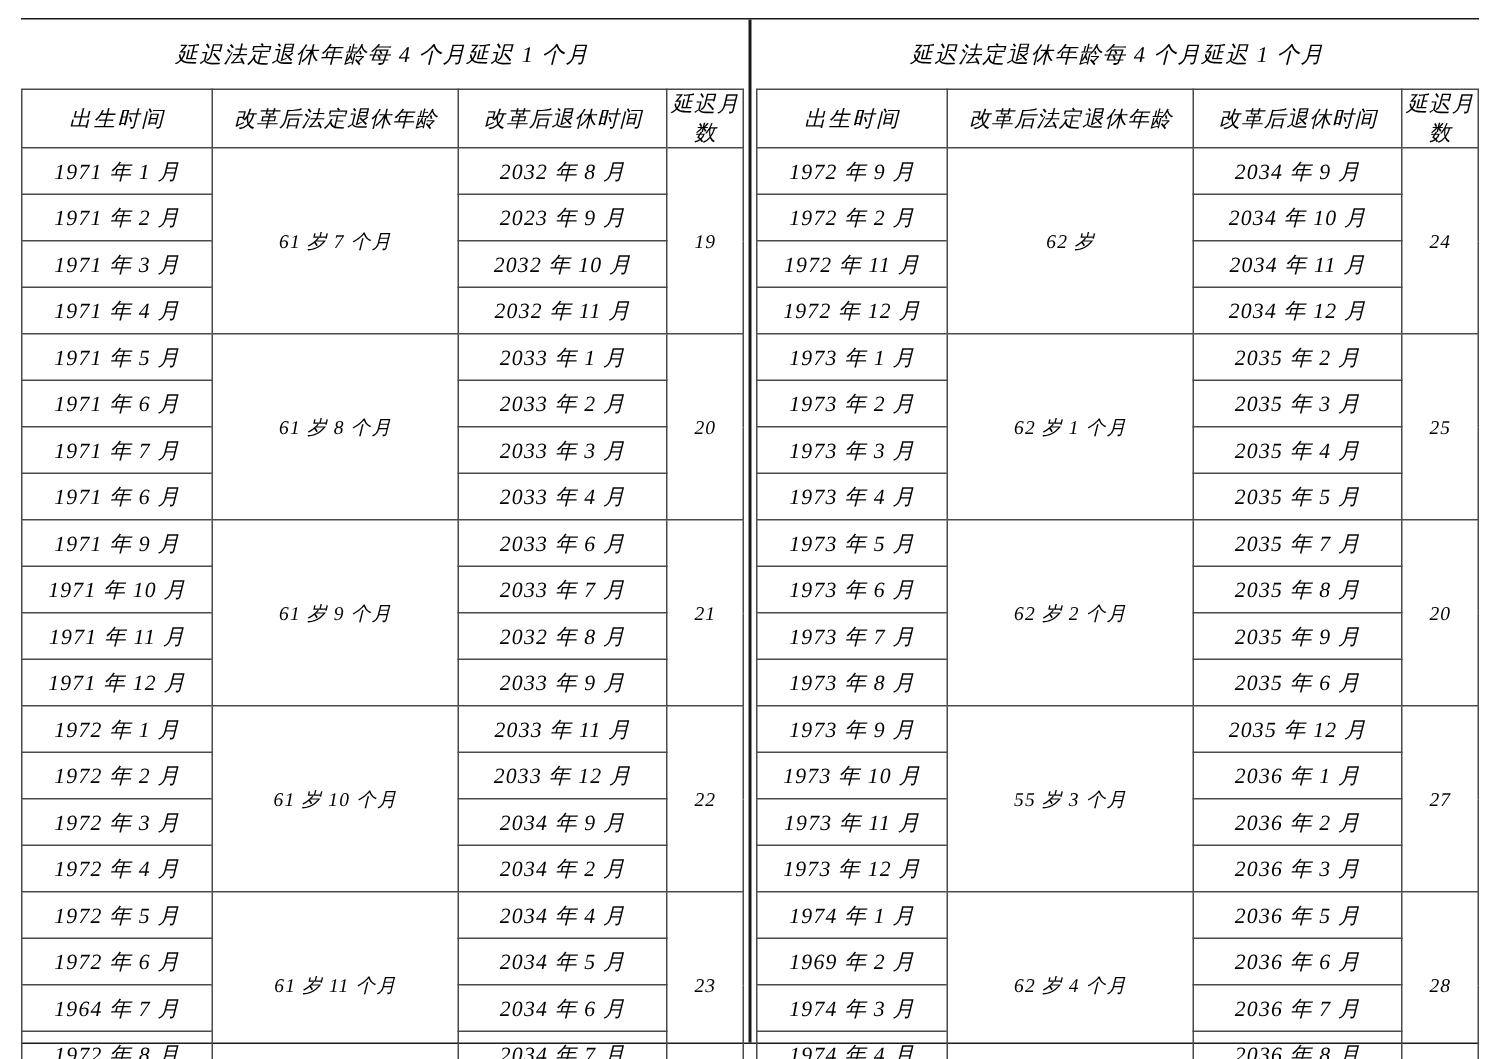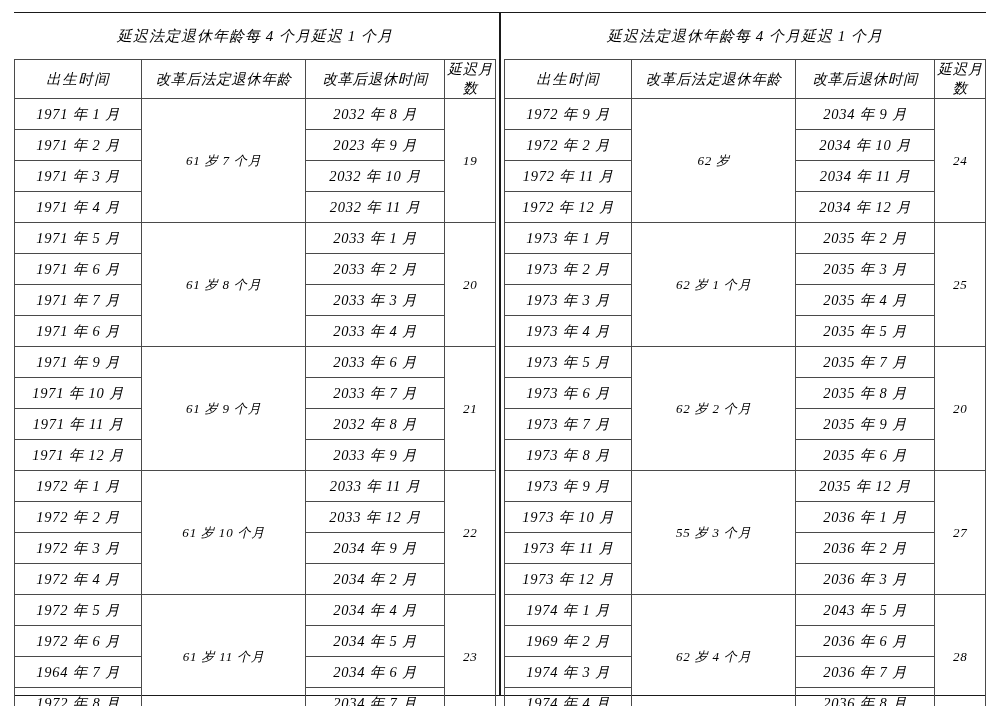--- a/index.html
+++ b/index.html
@@ -304,21 +304,21 @@
             <td>2036 年 2 月</td>
           </tr>
           <tr>
             <td>1973 年 12 月</td>
             <td>2036 年 3 月</td>
           </tr>
 
           <tr>
             <td>1974 年 1 月</td>
             <td class="group-cell" rowspan="4">62 岁 4 个月</td>
-            <td>2043 年 5 月</td>
+            <td>2036 年 5 月</td>
             <td class="delay-cell" rowspan="4">28</td>
           </tr>
           <tr>
             <td>1969 年 2 月</td>
             <td>2036 年 6 月</td>
           </tr>
           <tr>
             <td>1974 年 3 月</td>
             <td>2036 年 7 月</td>
           </tr>

